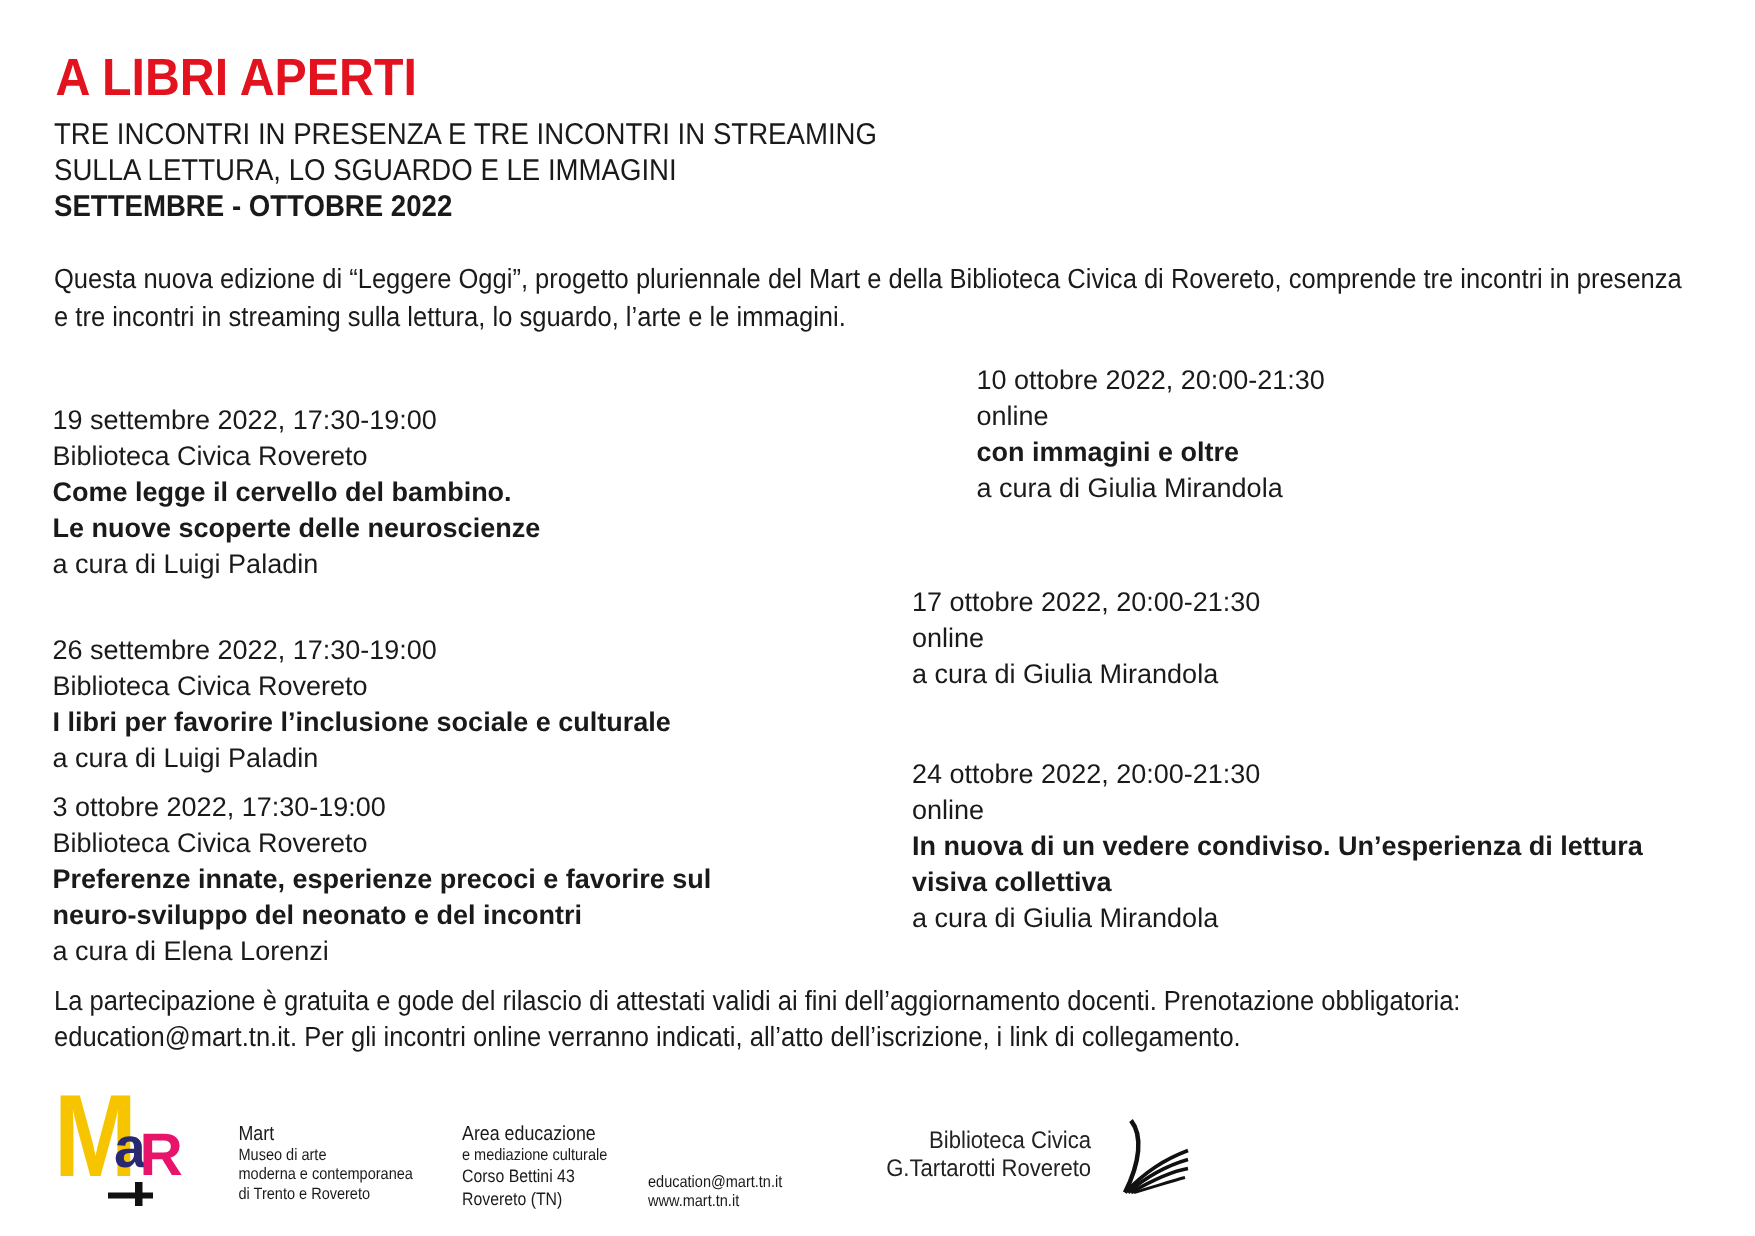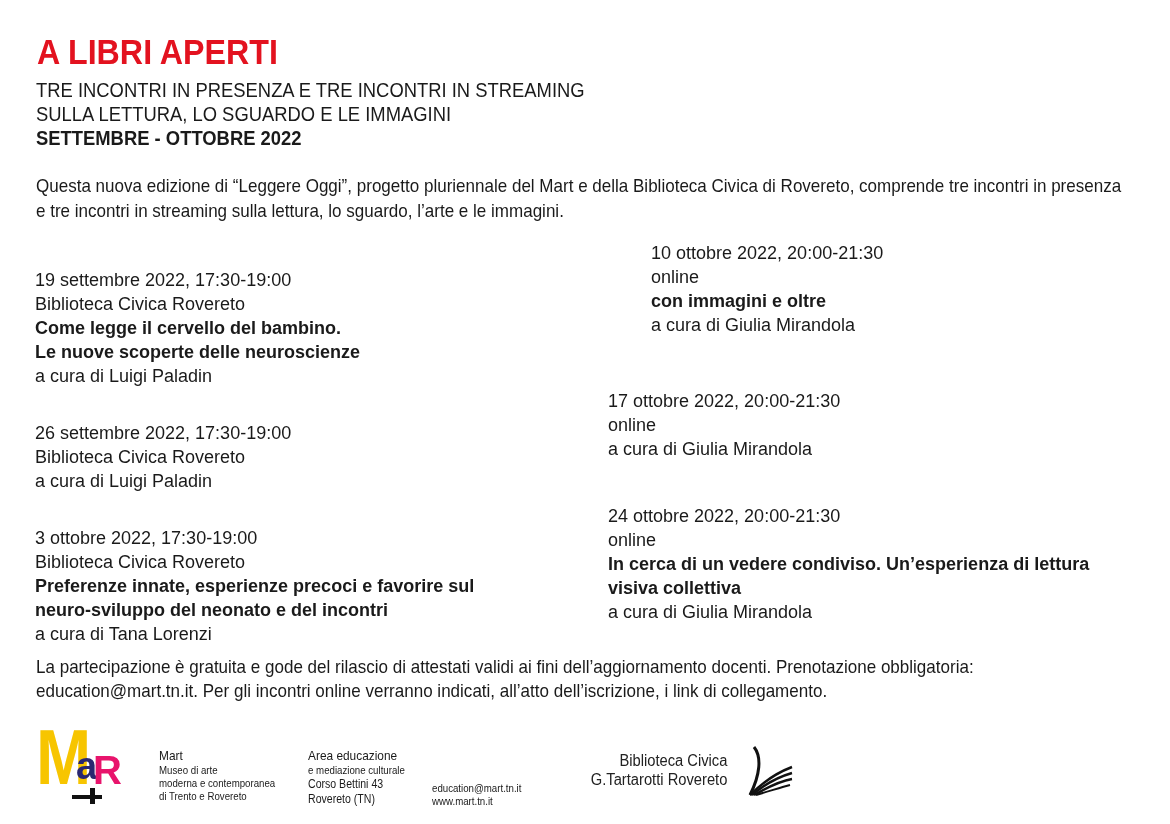--- a/index.html
+++ b/index.html
@@ -71,48 +71,49 @@
   <div>19 settembre 2022, 17:30-19:00</div>
   <div>Biblioteca Civica Rovereto</div>
   <div class="title-line">Come legge il cervello del bambino.</div>
   <div class="title-line">Le nuove scoperte delle neuroscienze</div>
   <div>a cura di Luigi Paladin</div>
 </div>
 
 <div class="event col-left" style="top:375px;margin-top:46px;">
   <div>26 settembre 2022, 17:30-19:00</div>
   <div>Biblioteca Civica Rovereto</div>
+  <div class="title-line">I libri per favorire l’inclusione sociale e culturale</div>
   <div>a cura di Luigi Paladin</div>
 </div>
 
 <div class="event col-left" style="top:526px;">
   <div>3 ottobre 2022, 17:30-19:00</div>
   <div>Biblioteca Civica Rovereto</div>
   <div class="title-line">Preferenze innate, esperienze precoci e favorire sul</div>
   <div class="title-line">neuro-sviluppo del neonato e del incontri</div>
-  <div>a cura di Tana Lorenzi</div>
+  <div>a cura di Elena Lorenzi</div>
 </div>
 
 <div class="event col-right" style="top:241px;margin-left:43px;">
   <div>10 ottobre 2022, 20:00-21:30</div>
   <div>online</div>
   <div class="title-line">con immagini e oltre</div>
   <div>a cura di Giulia Mirandola</div>
 </div>
 
 <div class="event col-right" style="top:389px;">
   <div>17 ottobre 2022, 20:00-21:30</div>
   <div>online</div>
   <div>a cura di Giulia Mirandola</div>
 </div>
 
 <div class="event col-right" style="top:504px;">
   <div>24 ottobre 2022, 20:00-21:30</div>
   <div>online</div>
-  <div class="title-line">In cerca di un vedere condiviso. Un’esperienza di lettura</div>
+  <div class="title-line">In nuova di un vedere condiviso. Un’esperienza di lettura</div>
   <div class="title-line">visiva collettiva</div>
   <div>a cura di Giulia Mirandola</div>
 </div>
 
 <div class="footer-note">
   <div>La partecipazione è gratuita e gode del rilascio di attestati validi ai fini dell’aggiornamento docenti. Prenotazione obbligatoria:</div>
   <div>education@mart.tn.it. Per gli incontri online verranno indicati, all’atto dell’iscrizione, i link di collegamento.</div>
 </div>
 
 <div class="logo-mart">

